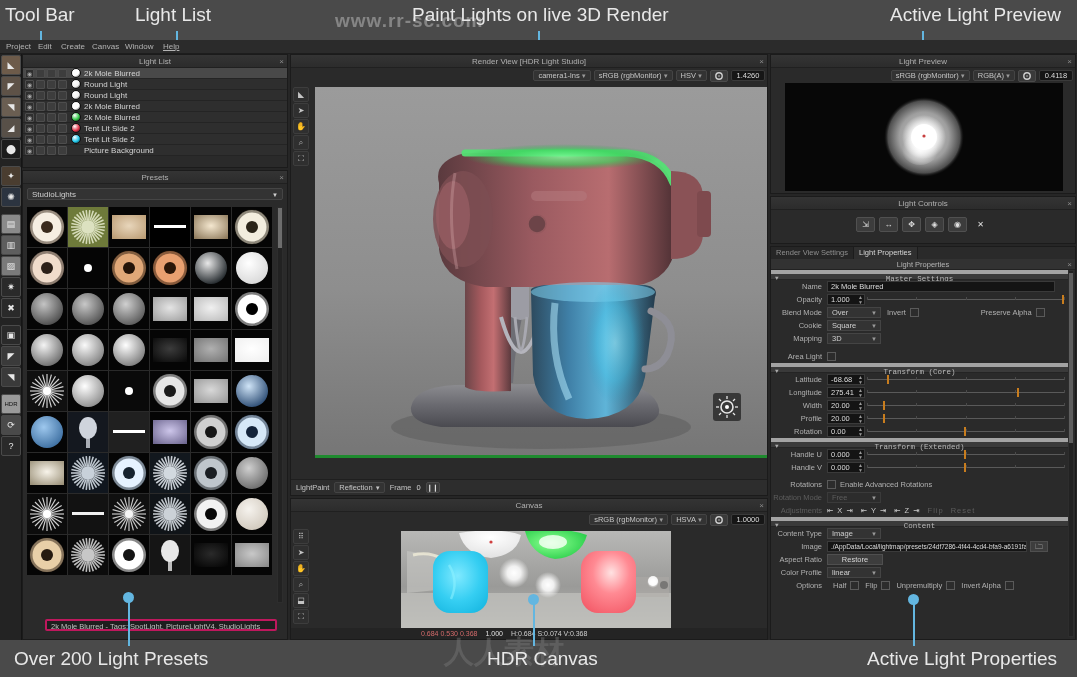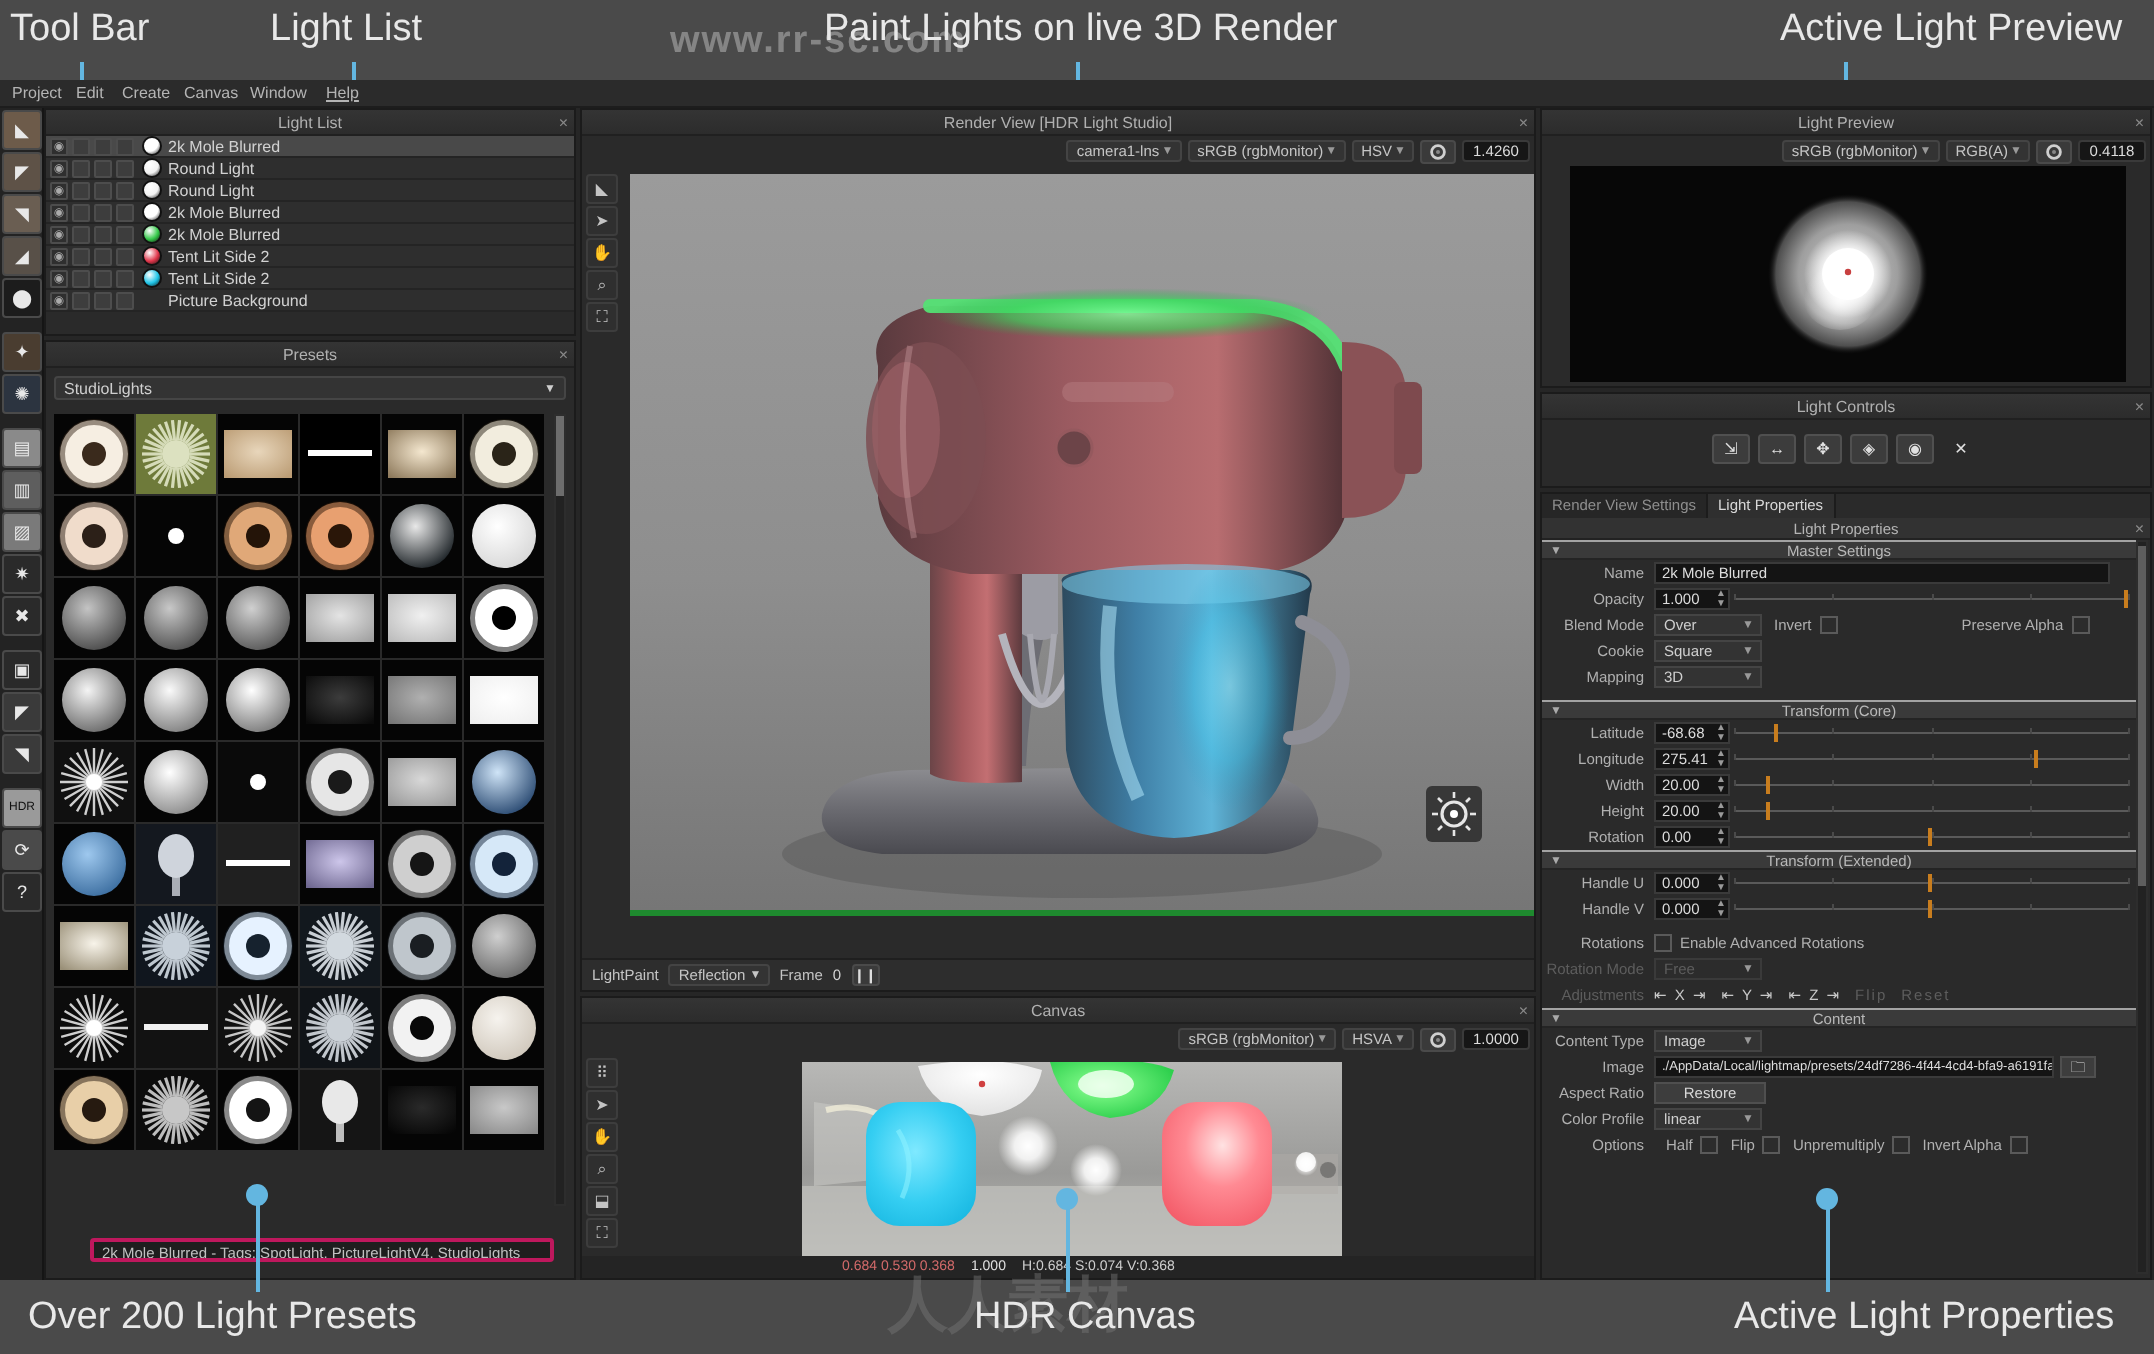--- a/index.html
+++ b/index.html
@@ -232,21 +232,21 @@
   }
   .lptab.active { color:#d8d8d8; background:#2f2f2f; }
   #lp-title {
     position:absolute; left:0; top:12px; width:304px; height:11px;
     line-height:11px; text-align:center; font-size:7.5px; color:#b4b4b4;
     background:#323232; border-bottom:1px solid #222;
   }
   .section-hdr {
     height:10px; line-height:10px; text-align:center; font-size:7.5px;
     color:#b8b8b8; background:#3a3a3a; position:relative;
-    border-top:1px solid #a3a3a3; border-bottom:1px solid #242424;
+    border-top:4px solid #a3a3a3; border-bottom:1px solid #242424;font-family:Liberation Mono, monospace;
   }
   .section-hdr .tri { position:absolute; left:4px; top:0; font-size:6px; color:#aaa; }
   .prow {
     height:13px; display:flex; align-items:center; position:relative;
   }
   .plabel {
     width:56px; text-align:right; padding-right:5px;
     font-size:7.5px; color:#b0b0b0; flex:0 0 auto;
   }
   .pfield {
@@ -1493,20 +1493,24 @@
         </div>
       </div>
       <div class="prow">
         <div class="plabel">Mapping</div>
         <div class="pcombo" style="width:54px">
           <span>3D</span>
           <span class="arr">▼</span>
         </div>
       </div>
       <div style="height:5px"></div>
+      <div class="prow">
+        <div class="plabel">Area Light</div>
+        <div class="pcheck"></div>
+      </div>
 
       <div class="section-hdr">
         <span class="tri">▼</span>
         <span>Transform (Core)</span>
       </div>
       <div id="core-rows">
           <div class="prow">
             <div class="plabel">Latitude</div>
             <div class="pfield" style="width: 38px;"><span>-68.68</span><span class="spin">▲<br>▼</span></div>
             <div class="pslider">
@@ -1539,21 +1543,21 @@
               <div class="track"></div>
               <div class="tick" style="left: 0%;"></div>
               <div class="tick" style="left: 25%;"></div>
               <div class="tick" style="left: 50%;"></div>
               <div class="tick" style="left: 75%;"></div>
               <div class="tick" style="left: 100%;"></div>
               <div class="handle" style="left: 8%;"></div>
             </div>
           </div>
           <div class="prow">
-            <div class="plabel">Height</div>
+            <div class="plabel">Profile</div>
             <div class="pfield" style="width: 38px;"><span>20.00</span><span class="spin">▲<br>▼</span></div>
             <div class="pslider">
               <div class="track"></div>
               <div class="tick" style="left: 0%;"></div>
               <div class="tick" style="left: 25%;"></div>
               <div class="tick" style="left: 50%;"></div>
               <div class="tick" style="left: 75%;"></div>
               <div class="tick" style="left: 100%;"></div>
               <div class="handle" style="left: 8%;"></div>
             </div>

